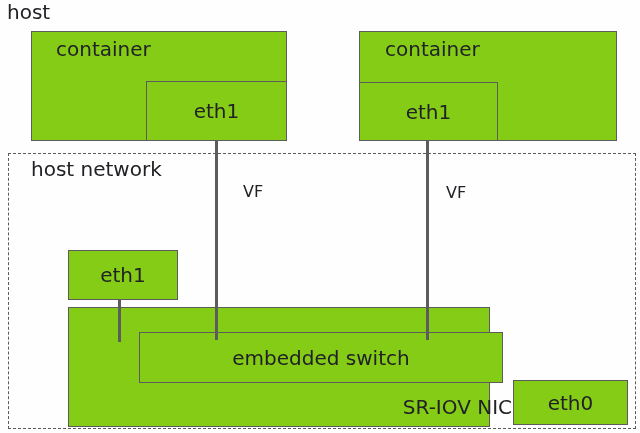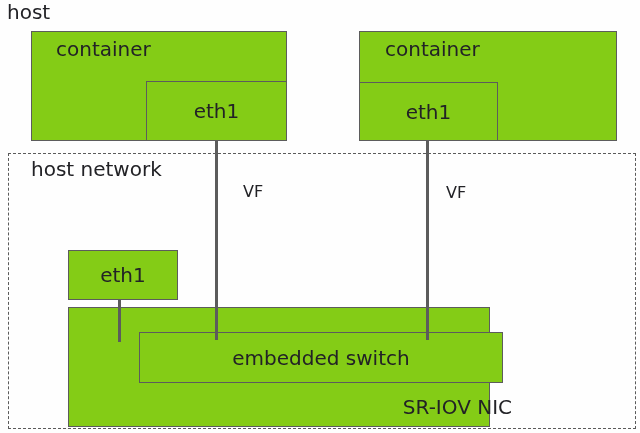--- a/index.html
+++ b/index.html
@@ -55,20 +55,23 @@
   <div class="lbl fs20 center" style="left:90px;top:396px;width:422px;">SR-IOV NIC</div>
 
   <div class="box boxlabel-center" style="left:104px;top:332px;width:364px;height:51px;margin-left:35px;">
     <span>embedded switch</span>
   </div>
 
   <div class="box boxlabel-center" style="left:68px;top:250px;width:110px;height:50px;">
     <span>eth1</span>
   </div>
 
+  <div class="box boxlabel-center" style="left:513px;top:380px;width:115px;height:45px;">
+    <span>eth0</span>
+  </div>
 
   <div class="vline" style="left:215px;top:140px;height:200px;"></div>
   <div class="vline" style="left:426px;top:140px;height:200px;"></div>
   <div class="vline" style="left:118px;top:299px;height:43px;"></div>
 
   <div class="lbl fs19" style="left:243px;top:181px;">VF</div>
   <div class="lbl fs19" style="left:446px;top:182px;">VF</div>
 
 </div>
 

